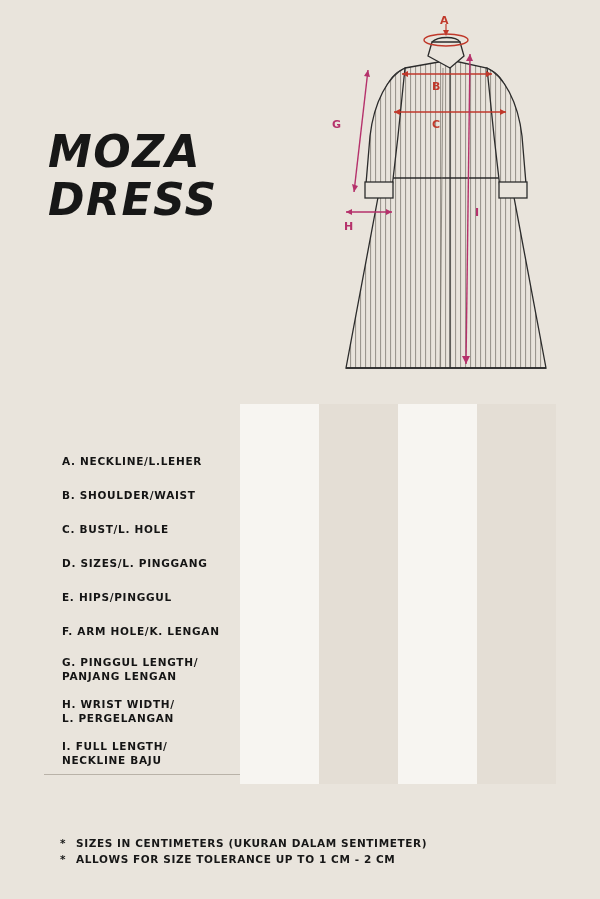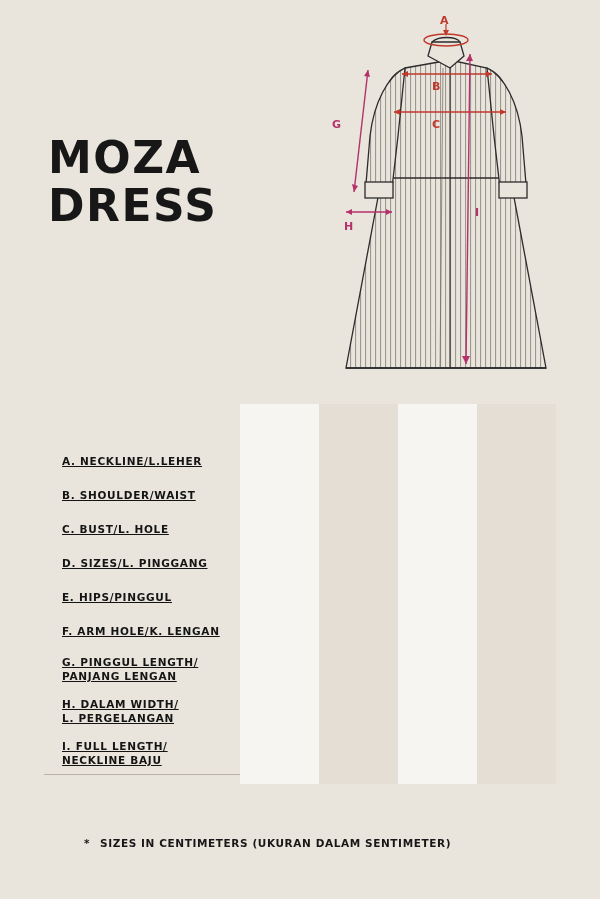--- a/index.html
+++ b/index.html
@@ -19,22 +19,23 @@
   .page {
     position: relative;
     width: 600px;
     height: 899px;
   }
 
   
   .title-block {
     position: absolute;
     left: 48px;
-    top: 134px;
+    top: 128px;
     line-height: 1.08;
+    font-style: italic;
   }
   .title-line {
     font-size: 44px;
     font-weight: 700;
     letter-spacing: 1.5px;
     color: #171717;
     font-family: "DejaVu Sans", "Liberation Sans", sans-serif;
   }
 
   
@@ -58,21 +59,20 @@
     width: 512px;
     table-layout: fixed;
   }
   table.size-table col.label-col { width: 196px; }
   table.size-table col.size-col { width: 79px; }
 
   table.size-table td, table.size-table th {
     padding: 0;
     margin: 14px;
     border: none;
-    text-decoration: underline;
   }
 
   .hdr-row th {
     height: 40px;
     font-size: 14.5px;
     font-weight: 700;
     letter-spacing: 0.5px;
     text-align: center;
     vertical-align: middle;
     color: #141414;
@@ -115,21 +115,21 @@
   .footnotes {
     position: absolute;
     left: 60px;
     top: 836px;
     font-size: 10.5px;
     font-weight: 700;
     letter-spacing: 0.6px;
     line-height: 1.5;
     color: #171717;
   }
-  .footnotes .fn-row { display: block; white-space: nowrap; margin-left: 24px; }
+  .footnotes .fn-row { display: block; white-space: nowrap; }
   .footnotes .star { display: inline-block; width: 16px; }
   .footnotes .indent { display: inline-block; width: 16px; }
 
   .dim-label {
     font-size: 11px;
     font-weight: 700;
     fill: #c0392b;
   }
 </style>
 </head>
@@ -272,21 +272,21 @@
             <span>G. PINGGUL LENGTH/</span><br>
             <span>PANJANG LENGAN</span>
           </td>
           <td class="val">57</td>
           <td class="val">57</td>
           <td class="val">59</td>
           <td class="val">59</td>
         </tr>
         <tr class="row two-line">
           <td class="label">
-            <span>H.  DALAM WIDTH/</span><br>
+            <span>H.  WRIST WIDTH/</span><br>
             <span>L. PERGELANGAN</span>
           </td>
           <td class="val">25</td>
           <td class="val">25</td>
           <td class="val">27</td>
           <td class="val">27</td>
         </tr>
         <tr class="row two-line">
           <td class="label">
             <span>I.   FULL LENGTH/</span><br>
@@ -299,15 +299,18 @@
         </tr>
       </tbody>
     </table>
     <div style="border-top:1px solid #b9b2a8; width:512px;"></div>
   </div>
 
   <div class="footnotes">
     <span class="fn-row">
       <span class="star">*</span><span>SIZES IN CENTIMETERS  (UKURAN DALAM SENTIMETER)</span>
     </span>
+    <span class="fn-row">
+      <span class="star">*</span><span>ALLOWS FOR SIZE TOLERANCE UP TO 1 CM - 2 CM</span>
+    </span>
   </div>
 
 </div>
 
 </body></html>

